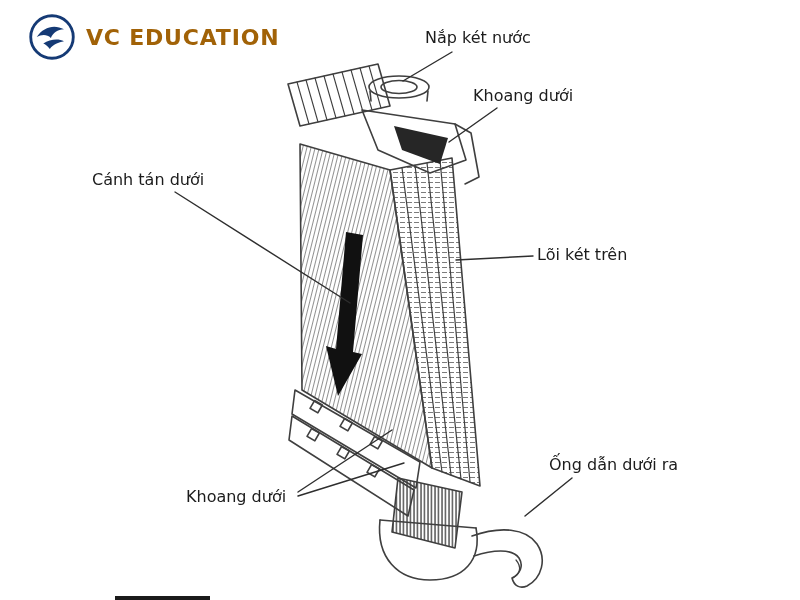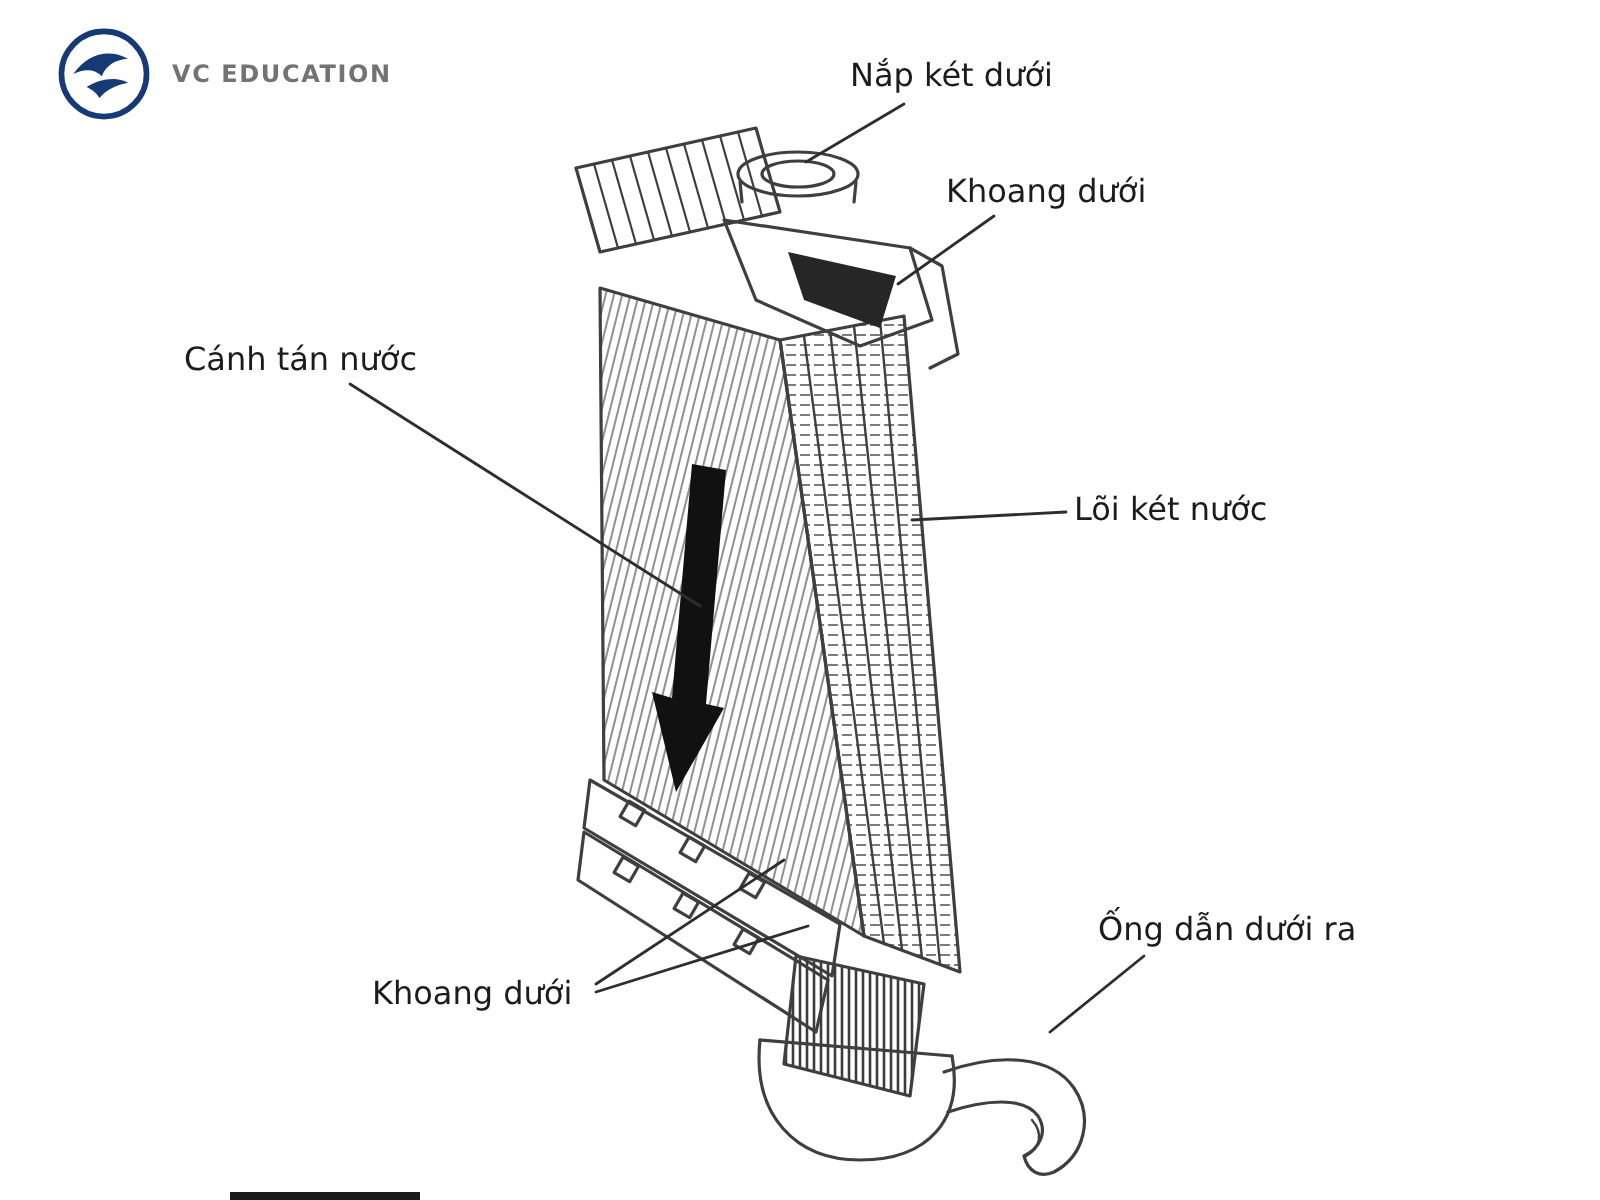--- a/index.html
+++ b/index.html
@@ -2,21 +2,21 @@
 <html><head>
 <meta charset="utf-8">
 <style>
   html,body{margin:0;padding:0;background:#fff;}
   .page{position:relative;width:800px;height:600px;background:#ffffff;overflow:hidden;
         font-family:"DejaVu Sans","Liberation Sans",sans-serif;}
   .logo{position:absolute;left:28px;top:13px;display:flex;align-items:center;gap:10px;}
   .logo-icon{width:48px;height:48px;display:block;}
   .logo-icon .ring{fill:none;stroke:#153a75;stroke-width:2.6;}
   .logo-icon .bird{fill:#153a75;stroke:none;}
-  .logo-text{color:#737373;font-weight:bold;font-size:12px;letter-spacing:.8px;white-space:nowrap;}
+  .logo-text{color:#a16207;font-weight:bold;font-size:22px;letter-spacing:.8px;white-space:nowrap;}
   .art{position:absolute;left:0;top:0;width:800px;height:600px;}
   .lbl{position:absolute;font-size:16px;color:#1c1c1c;white-space:nowrap;line-height:19px;}
   .bottom-bar{position:absolute;left:115px;top:596px;width:95px;height:4px;background:#1a1a1a;}
 </style>
 </head>
 <body>
 
 <div class="page">
 
   <header class="logo">
@@ -101,21 +101,21 @@
         <line x1="497" y1="108" x2="449" y2="142"></line>
         <line x1="175" y1="192" x2="350" y2="303"></line>
         <line x1="533" y1="256" x2="456" y2="260"></line>
         <line x1="298" y1="492" x2="392" y2="430"></line>
         <line x1="298" y1="496" x2="404" y2="463"></line>
         <line x1="572" y1="478" x2="525" y2="516"></line>
       </g>
     </g>
   </svg>
 
-  <div class="lbl" style="left:425px;top:28px">Nắp két dưới</div>
+  <div class="lbl" style="left:425px;top:28px">Nắp két nước</div>
   <div class="lbl" style="left:473px;top:86px">Khoang dưới</div>
-  <div class="lbl" style="left:92px;top:170px">Cánh tán nước</div>
-  <div class="lbl" style="left:537px;top:245px">Lõi két nước</div>
+  <div class="lbl" style="left:92px;top:170px">Cánh tán dưới</div>
+  <div class="lbl" style="left:537px;top:245px">Lõi két trên</div>
   <div class="lbl" style="left:186px;top:487px">Khoang dưới</div>
   <div class="lbl" style="left:549px;top:455px">Ống dẫn dưới ra</div>
 
   <div class="bottom-bar"></div>
 </div>
 
 </body></html>

